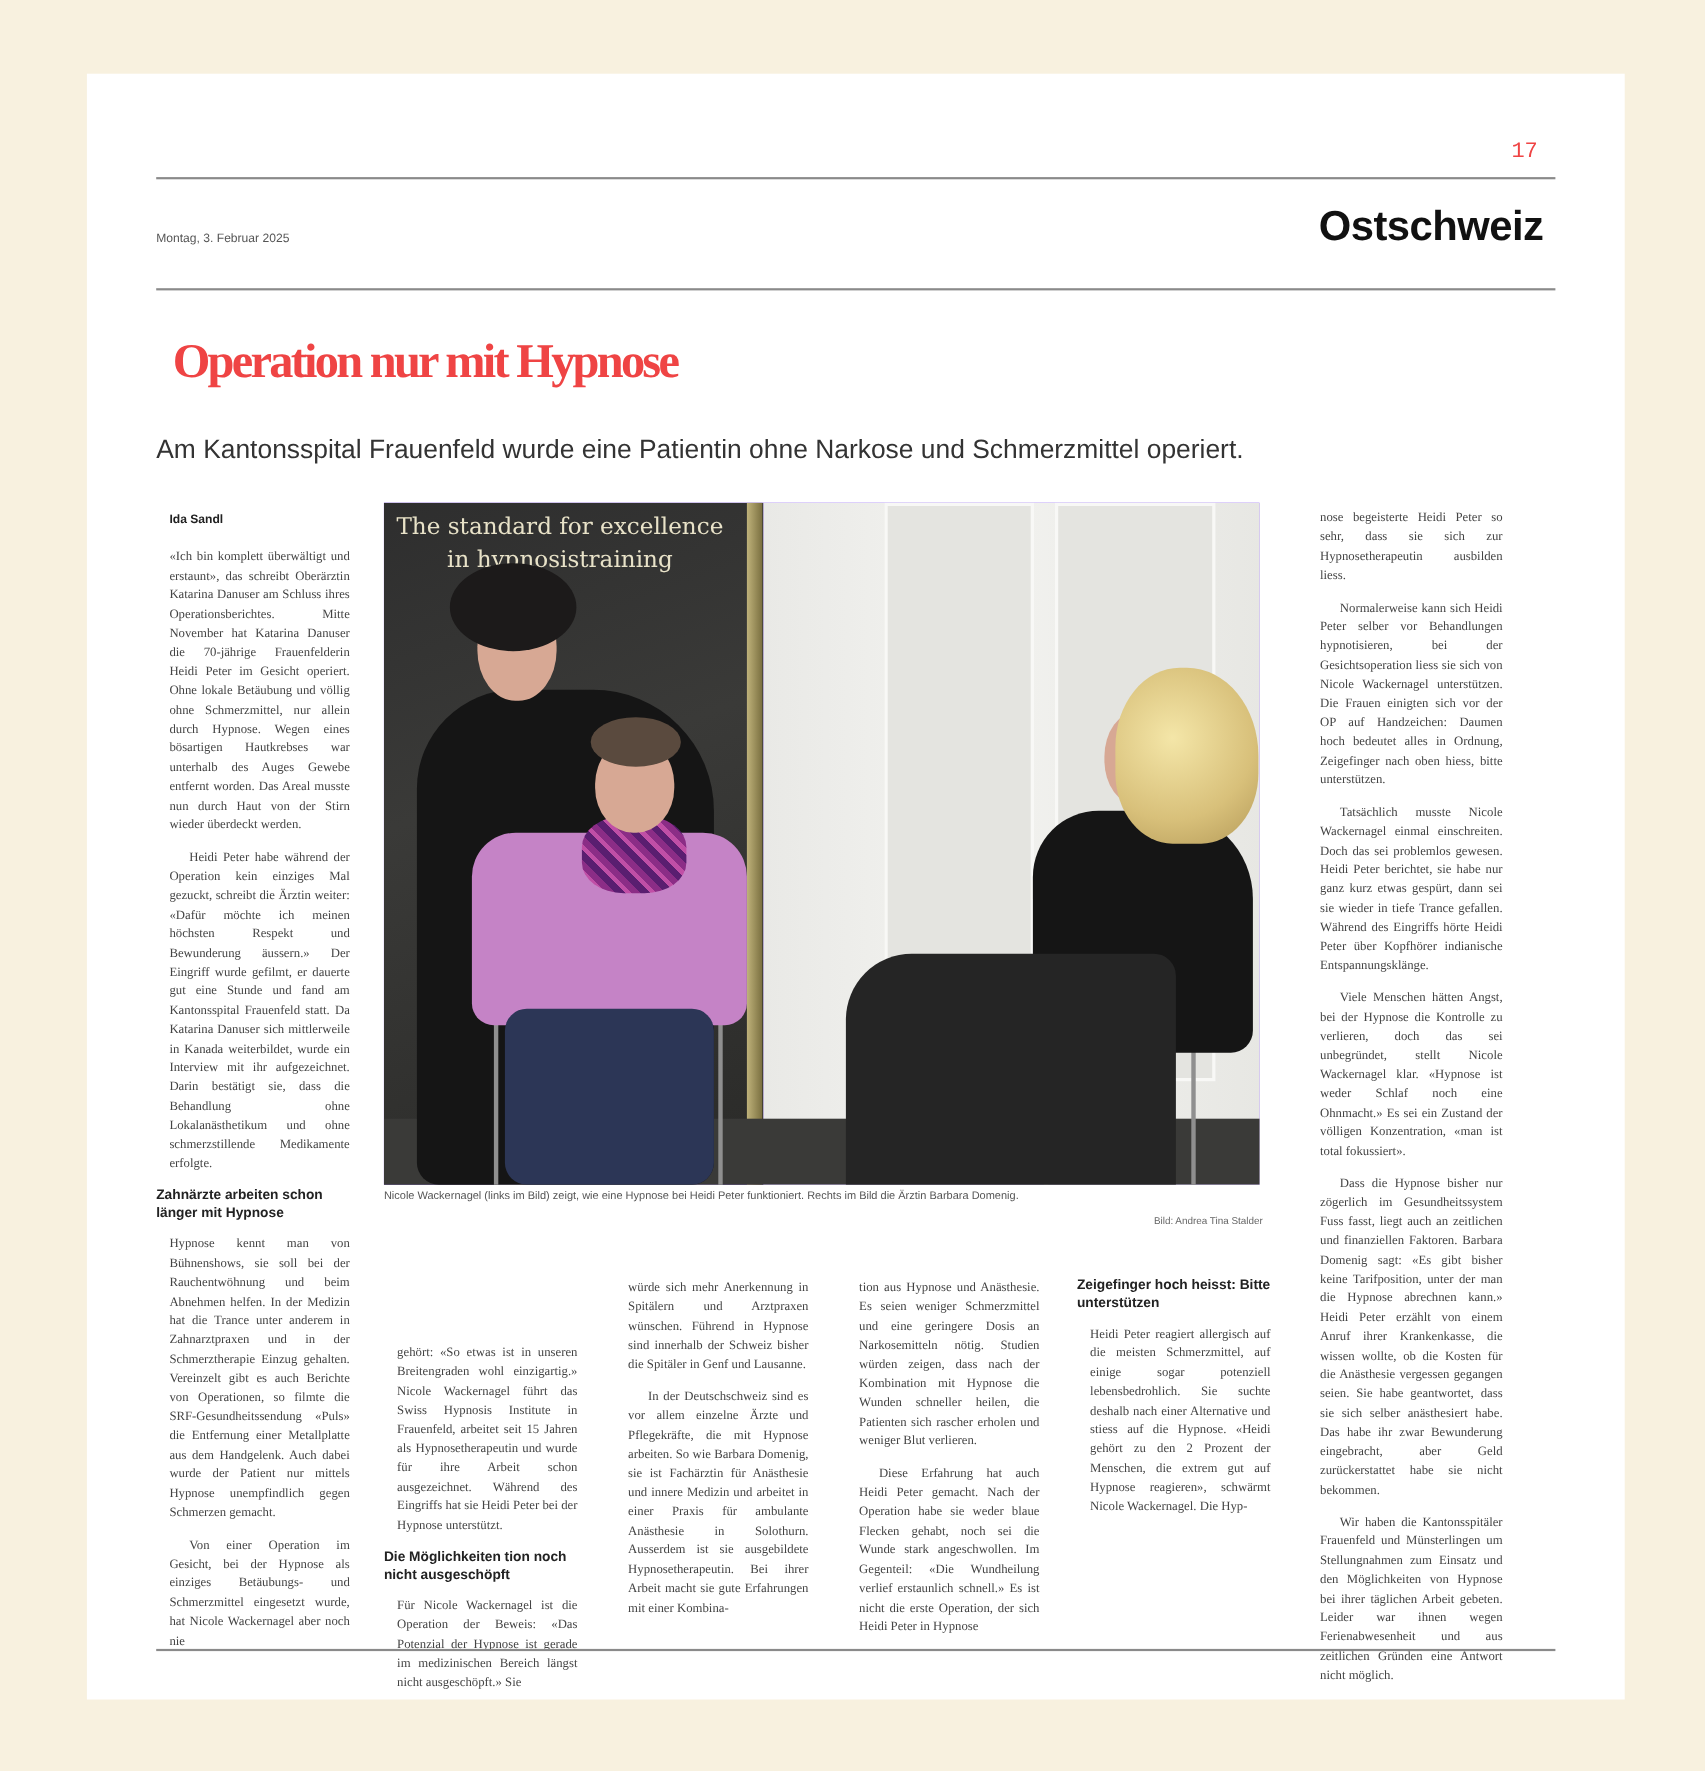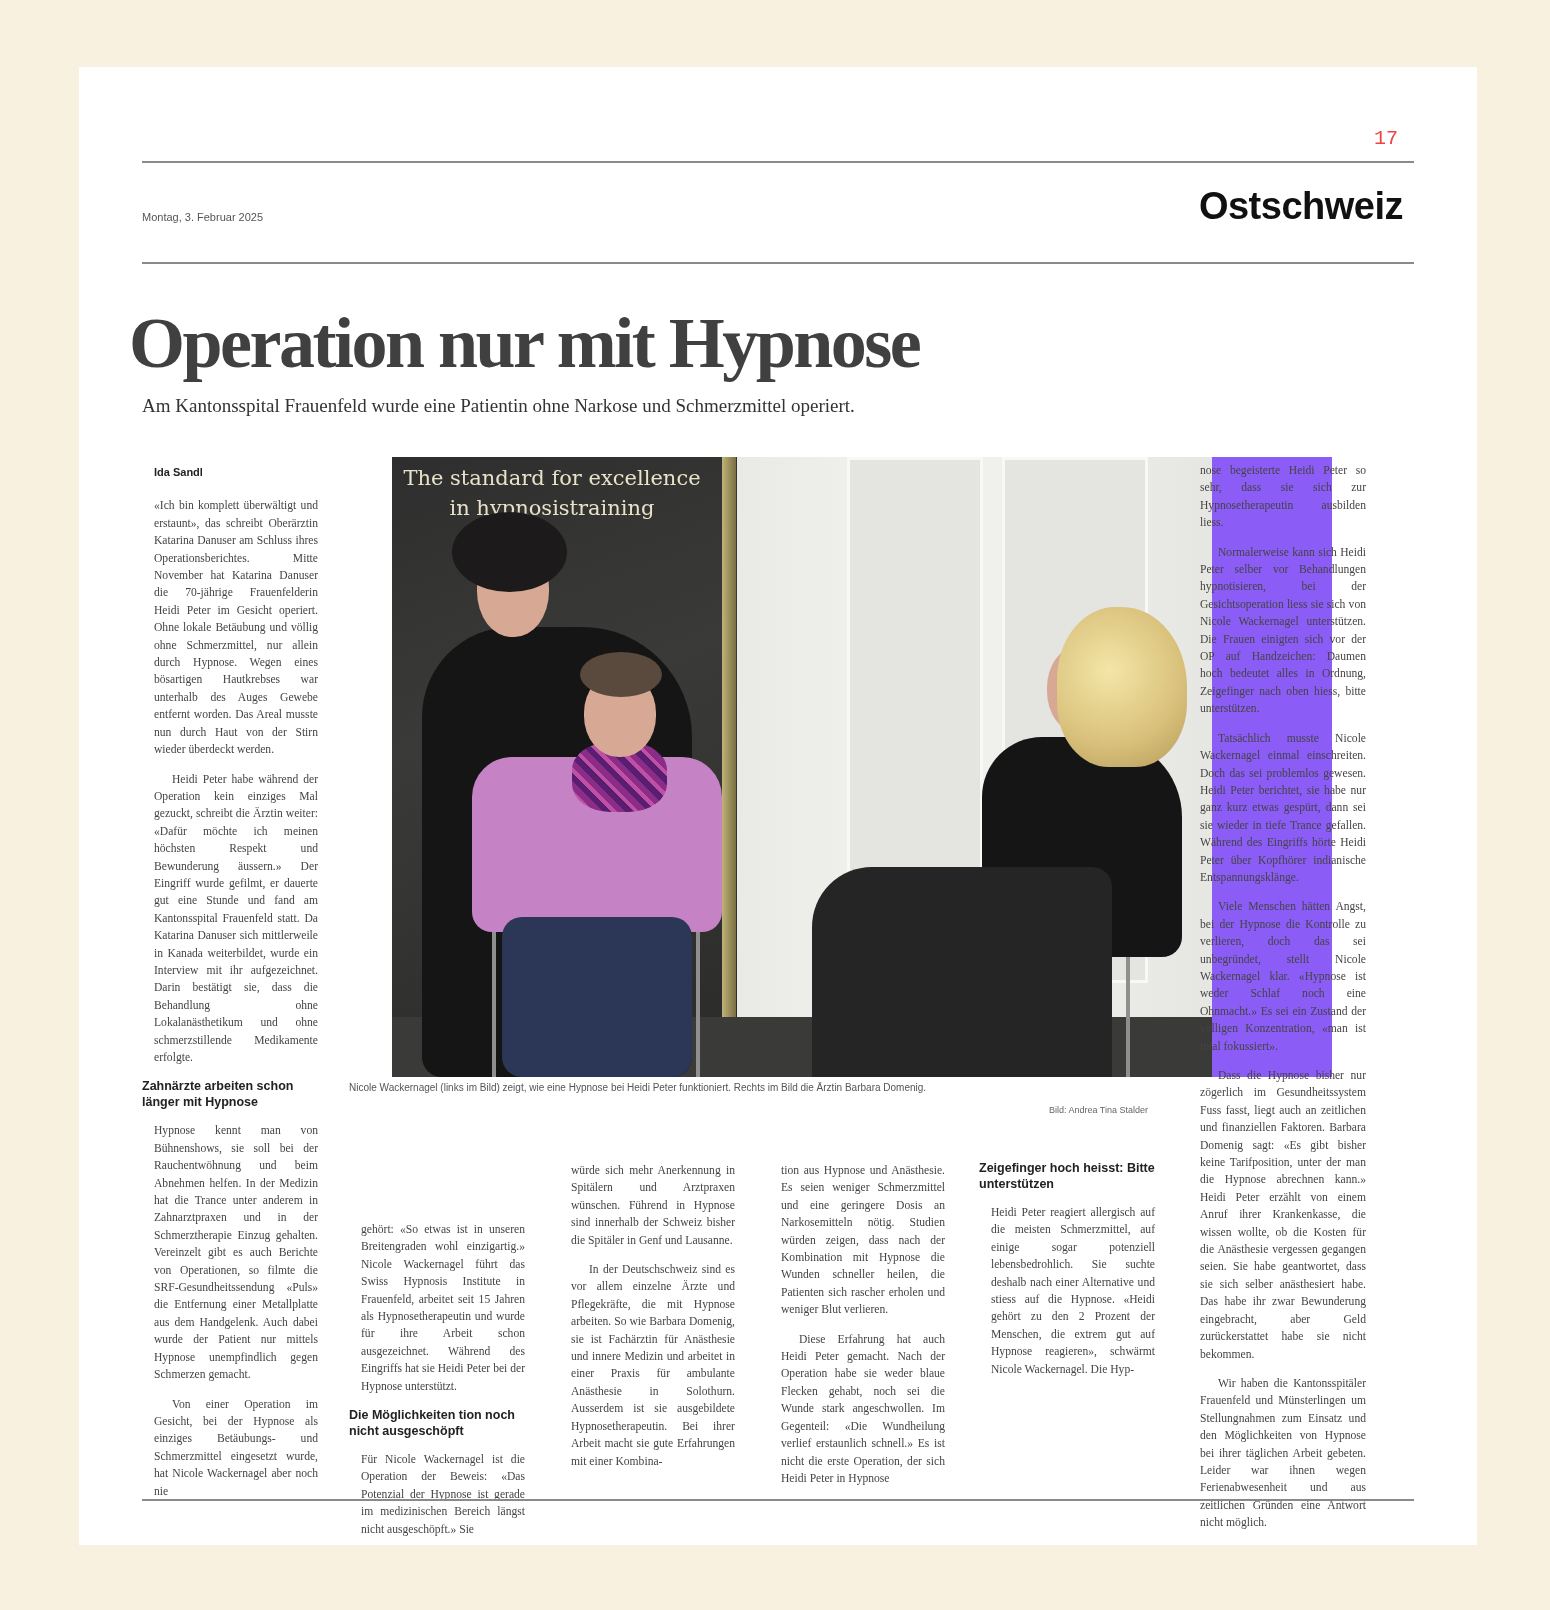--- a/index.html
+++ b/index.html
@@ -2,28 +2,28 @@
 <html><head>
 <meta charset="utf-8">
 <style>
   html,body{margin:0;padding:0;}
   body{width:1550px;height:1610px;background:#f8f1df;position:relative;overflow:hidden;font-family:"DejaVu Serif",serif;color:#1a1a1a;}
   .paper{position:absolute;left:79px;top:67px;width:1398px;height:1478px;background:#ffffff;}
   .rule{position:absolute;left:63px;width:1272px;height:2px;background:#8a8a8a;}
   .pagenum{position:absolute;right:79px;top:60px;font-family:Liberation Mono, monospace;font-size:20px;color:#ef4444;}
   .date{position:absolute;left:63px;top:144px;font-family:"Liberation Sans",sans-serif;font-size:11px;color:#555;}
   .section{position:absolute;right:74px;top:118px;font-family:Liberation Sans, sans-serif;font-weight:bold;font-size:38px;letter-spacing:-0.5px;color:#111;}
-  .headline{position:absolute;left:50px;top:240px;font-family:"Liberation Serif",serif;font-weight:bold;font-size:72px;letter-spacing:-2.5px;color:#404040;line-height:1;}
-  .subhead{position:absolute;left:63px;top:328px;font-family:Liberation Serif, serif;font-size:19px;color:#333;}
+  .headline{position:absolute;left:78px;top:240px;font-family:"Liberation Serif",serif;font-weight:bold;font-size:44px;letter-spacing:-2.5px;color:#ef4444;line-height:1;}
+  .subhead{position:absolute;left:63px;top:328px;font-family:Liberation Sans, sans-serif;font-size:24px;color:#333;}
   .col{position:absolute;font-family:"Liberation Serif",serif;font-size:11.6px;line-height:17.4px;color:#444;text-align:justify;hyphens:auto;}
   .col p{margin:12px;text-indent:0;}
   .col p.ind{text-indent:18px;}
   .author{font-family:"Liberation Sans",sans-serif;font-weight:bold;font-size:11px;color:#222;margin-bottom:16px !important;}
   .sub{font-family:"Liberation Sans",sans-serif;font-weight:bold;font-size:12.5px;line-height:16px;color:#222;margin:10px 0 6px 0 !important;text-align:left;}
-  .photo{position:absolute;left:270px;top:390px;width:940px;height:620px;overflow:hidden;background:#8b5cf6;margin-left:43px;}
+  .photo{position:absolute;left:270px;top:390px;width:796px;height:620px;overflow:hidden;background:#8b5cf6;}
   .banner{position:absolute;left:0;top:0;width:345px;height:620px;background:linear-gradient(160deg,#2e2e2e,#3a3a38 40%,#2a2a28);}
   .banner-edge{position:absolute;left:330px;top:0;width:14px;height:620px;background:linear-gradient(90deg,#bfb27a,#7a6f40);}
   .banner-text{position:absolute;left:0;top:6px;width:320px;font-family:"DejaVu Serif",serif;color:#e8e2c8;font-size:21px;line-height:30px;text-align:center;}
   .wall{position:absolute;left:345px;top:0;width:475px;height:620px;background:linear-gradient(90deg,#e9e9e6,#f3f3f0 40%,#e6e6e2);}
   .door{position:absolute;border:3px solid #f8f8f6;background:#e4e4e0;}
   .floor{position:absolute;left:0;top:560px;width:820px;height:60px;background:#3a3a38;}
   .person-dark{position:absolute;background:#151515;}
   .hair-dark{position:absolute;background:#1c1a1a;border-radius:50%;}
   .face{position:absolute;background:#d7a894;border-radius:48%;}
   .pink{position:absolute;background:#c583c6;border-radius:40px 40px 20px 20px;}

